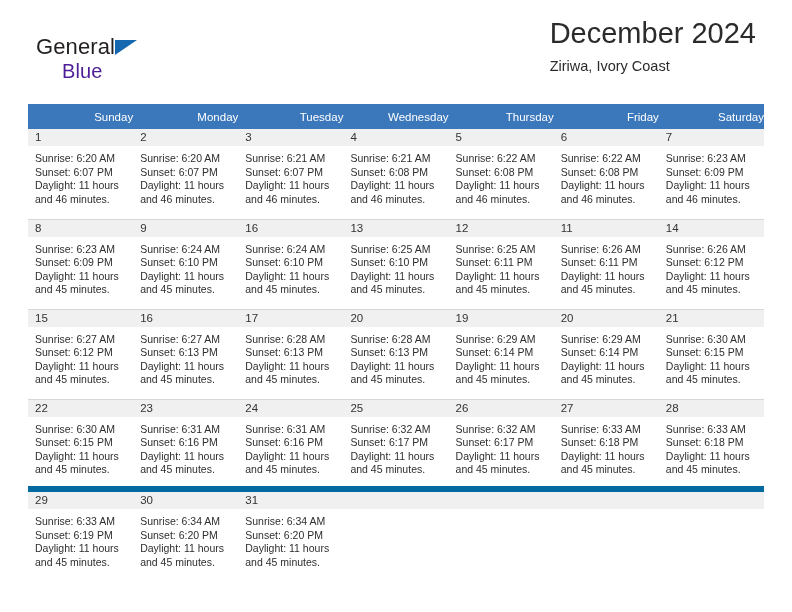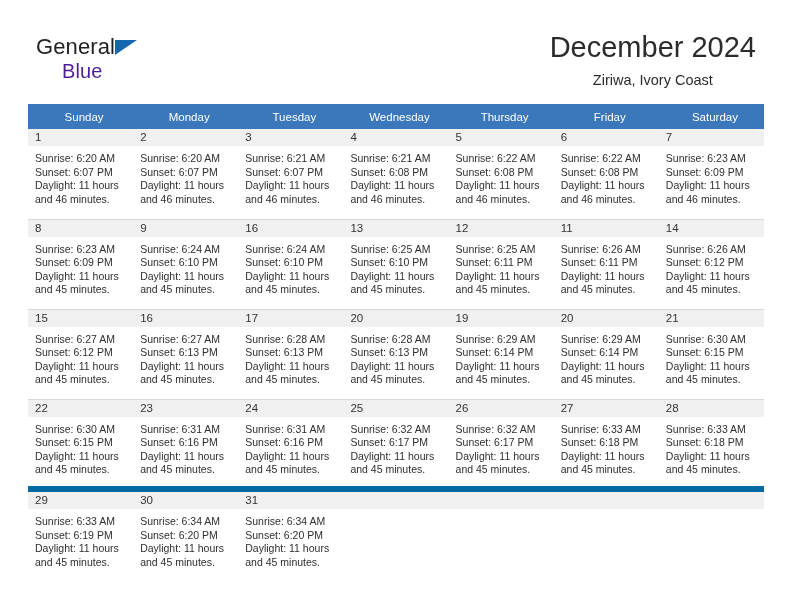--- a/index.html
+++ b/index.html
@@ -62,22 +62,22 @@
     display: block;
     font-size: 20px;
     color: #4c1d95;
     margin-top: 1px;
     margin-left: 26px;
     letter-spacing: 0.1px;
   }
   .title-block {
     position: absolute;
     right: 36px;
-    top: 30px;
-    text-align: center;
+    top: 16px;
+    text-align: left;
   }
   .cal-title {
     font-size: 29px;
     font-weight: normal;
     color: #2b2b2b;
     line-height: 34px;
     white-space: nowrap;
   }
   .cal-subtitle {
     font-size: 14.5px;
@@ -94,21 +94,21 @@
     top: 104px;
     width: 736px;
     border-collapse: collapse;
     table-layout: fixed;
   }
   .calendar th {
     background: #3a77bb;
     color: #ffffff;
     font-size: 11.5px;
     font-weight: normal;
-    text-align: center;
+    text-align: right;
     padding: 4px 0 4px 7px;
     height: 17px;
     vertical-align: middle;
     border: none;
   }
   .calendar td {
     width: 105.14px;
     vertical-align: top;
     padding: 0;
     border: none;

